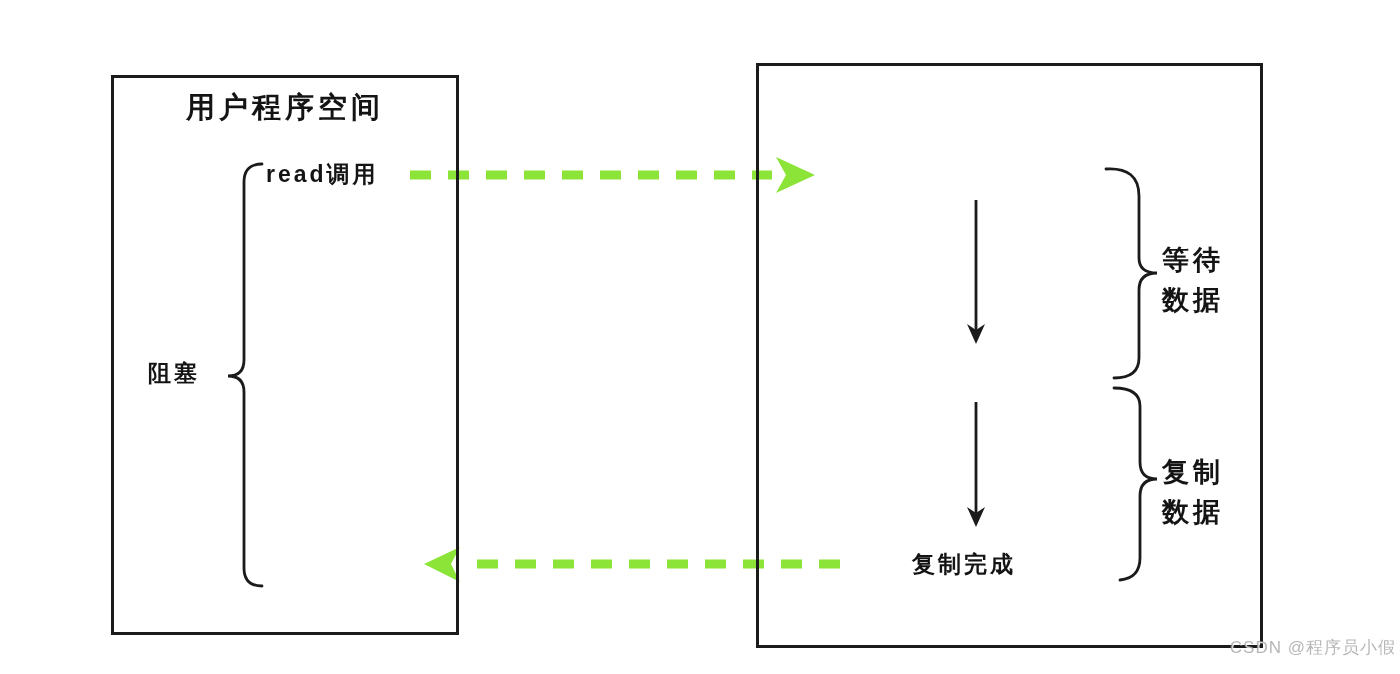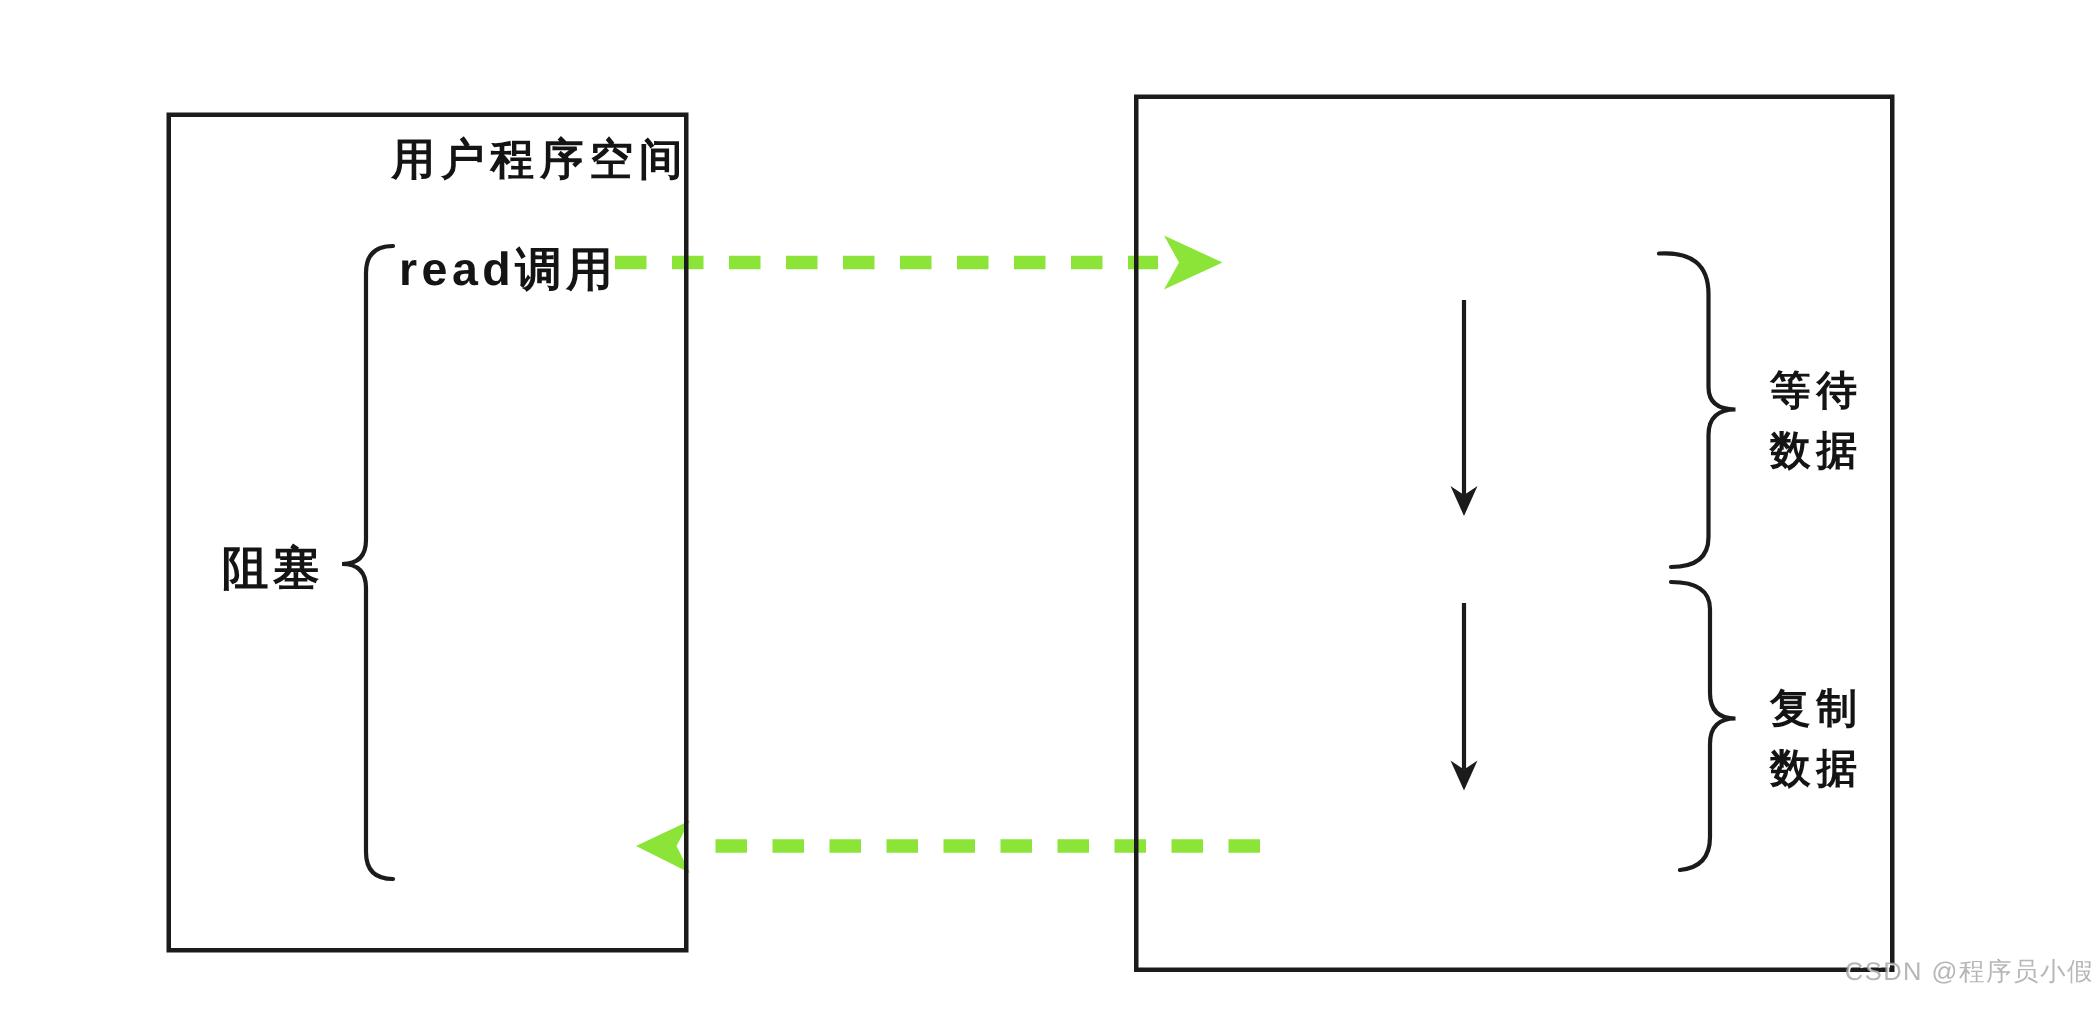--- a/index.html
+++ b/index.html
@@ -27,46 +27,46 @@
     position: absolute;
     border: 3px solid #1b1b1b;
     background: transparent;
     box-sizing: border-box;
   }
   .box-left  { left: 111px; top: 75px;  width: 348px; height: 560px; }
   .box-right { left: 756px; top: 63px;  width: 507px; height: 585px; }
   .label {
     position: absolute;
     color: #141414;
-    font-size: 31px;
+    font-size: 23px;
     font-weight: 600;
     letter-spacing: 3px;
     white-space: nowrap;
     line-height: 1.2;
   }
   .box-title {
     font-size: 29px;
     letter-spacing: 4px;
-    text-align: right;
+    text-align: center;
   }
   .title-left  { left: 111px; top: 90px;  width: 348px; }
   .title-right { left: 756px; top: 82px;  width: 507px; }
   .read-call   { left: 266px; top: 161px; }
   .block-label { left: 148px; top: 360px; }
   .call-return { left: 268px; top: 551px; }
   .step1 { left: 830px; top: 160px; }
   .step2 { left: 853px; top: 360px; }
   .step3 { left: 912px; top: 551px; }
   .side-label {
     position: absolute;
     color: #141414;
     font-size: 27px;
     font-weight: 600;
     letter-spacing: 4px;
-    text-align: right;
+    text-align: left;
     line-height: 40px;
     width: 80px;
     white-space: nowrap;
   }
   .wait-data { left: 1162px; top: 240px; }
   .copy-data { left: 1162px; top: 452px; }
   .watermark {
     position: absolute;
     right: 4px;
     top: 636px;
@@ -113,20 +113,21 @@
 
   <div class="box box-left"></div>
 
   <div class="box box-right"></div>
 
   <div class="label box-title title-left">用户程序空间</div>
 
   <div class="label read-call">read调用</div>
   <div class="label block-label">阻塞</div>
 
+  <div class="label step3">复制完成</div>
 
   <div class="side-label wait-data">
     <div>等待</div>
     <div>数据</div>
   </div>
   <div class="side-label copy-data">
     <div>复制</div>
     <div>数据</div>
   </div>
 

